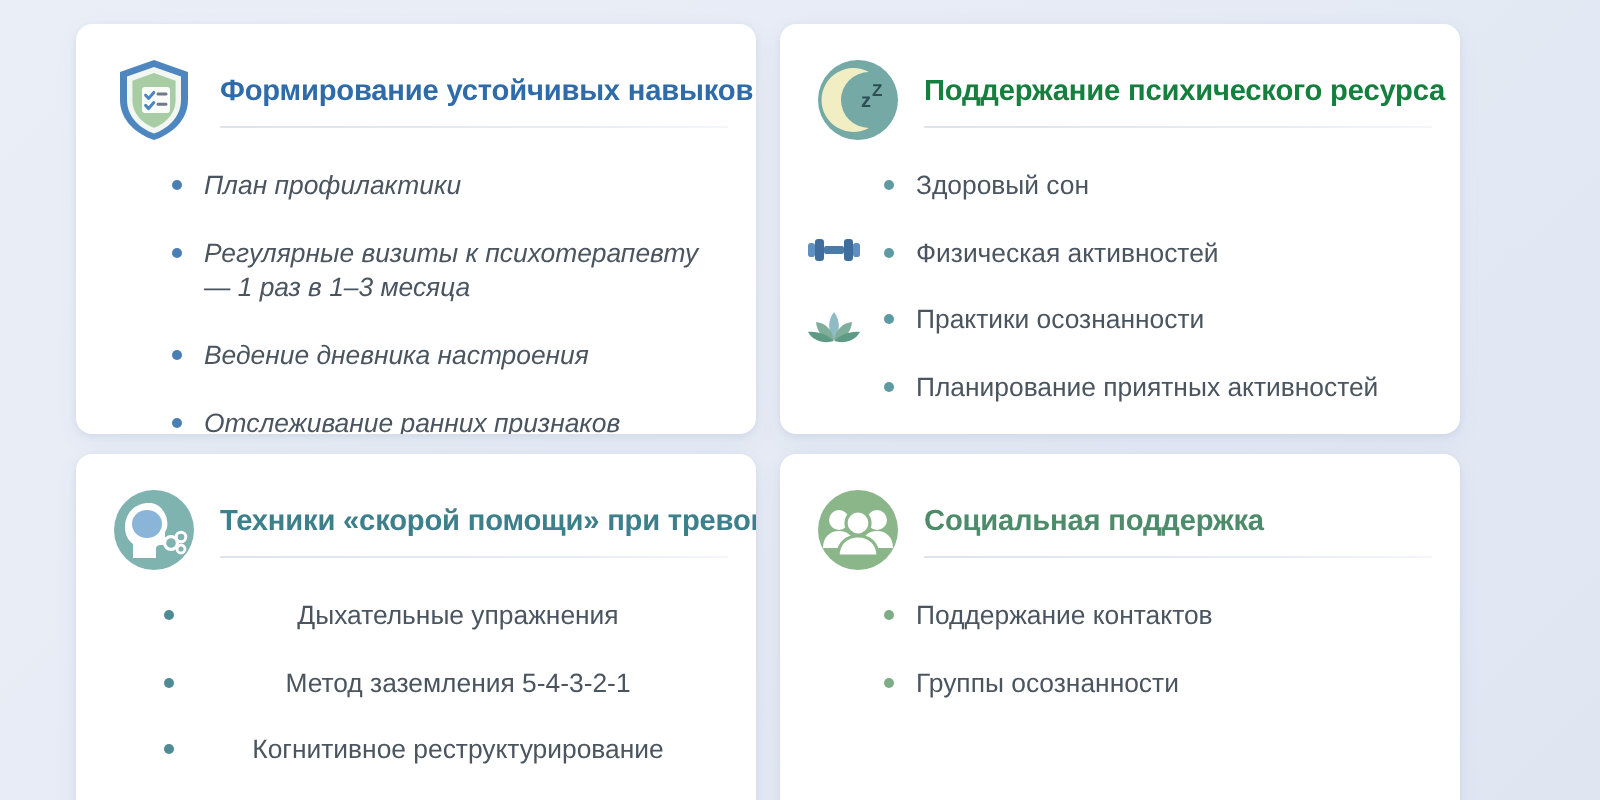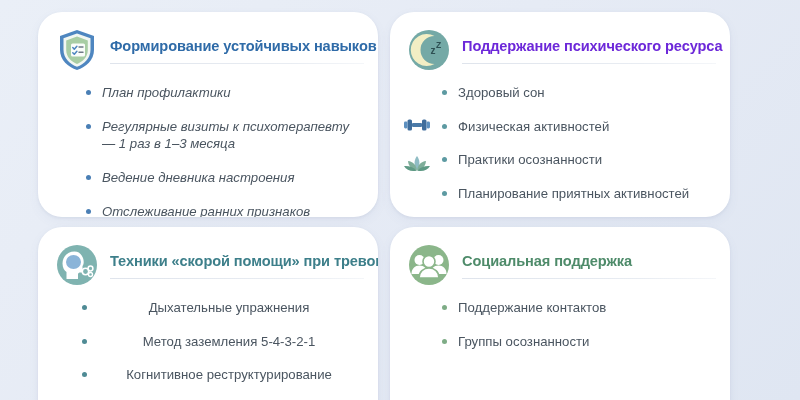--- a/index.html
+++ b/index.html
@@ -31,21 +31,21 @@
     display: grid;
     grid-template-columns: 340px 340px;
     grid-template-rows: 205px 205px;
     column-gap: 12px;
     row-gap: 10px;
     padding: 12px 0 0 38px;
   }
 
   .card {
     background: #ffffff;
-    border-radius: 24px;
+    border-radius: 8px;
     box-shadow: 0 1px 3px rgba(90,110,150,0.10), 0 4px 12px rgba(90,110,150,0.06);
     position: relative;
     overflow: hidden;
   }
 
   .card-head {
     display: flex;
     align-items: center;
     padding: 14px 14px 0 16px;
     gap: 10px;
@@ -108,21 +108,21 @@
     width: 5px;
     height: 5px;
     border-radius: 50%;
     background: var(--dot, #4a7fb5);
   }
 
   
   .card-1 .card-title { color: #2f6ba8; }
   .card-1 .bullets li { --dot: #4a7fb5; }
 
-  .card-2 .card-title { color: #6d28d9; }
+  .card-2 .card-title { color: #15803d; }
   .card-2 .bullets li { --dot: #5d9aa2; }
 
   .card-3 .card-title { color: #3d7f8a; }
   .card-3 .bullets li { --dot: #4f8b95; }
 
   .card-4 .card-title { color: #4e8b6a; }
   .card-4 .bullets li { --dot: #7eac86; }
 
   .card-2 .bullets,
   .card-4 .bullets { padding-left: 52px; }

